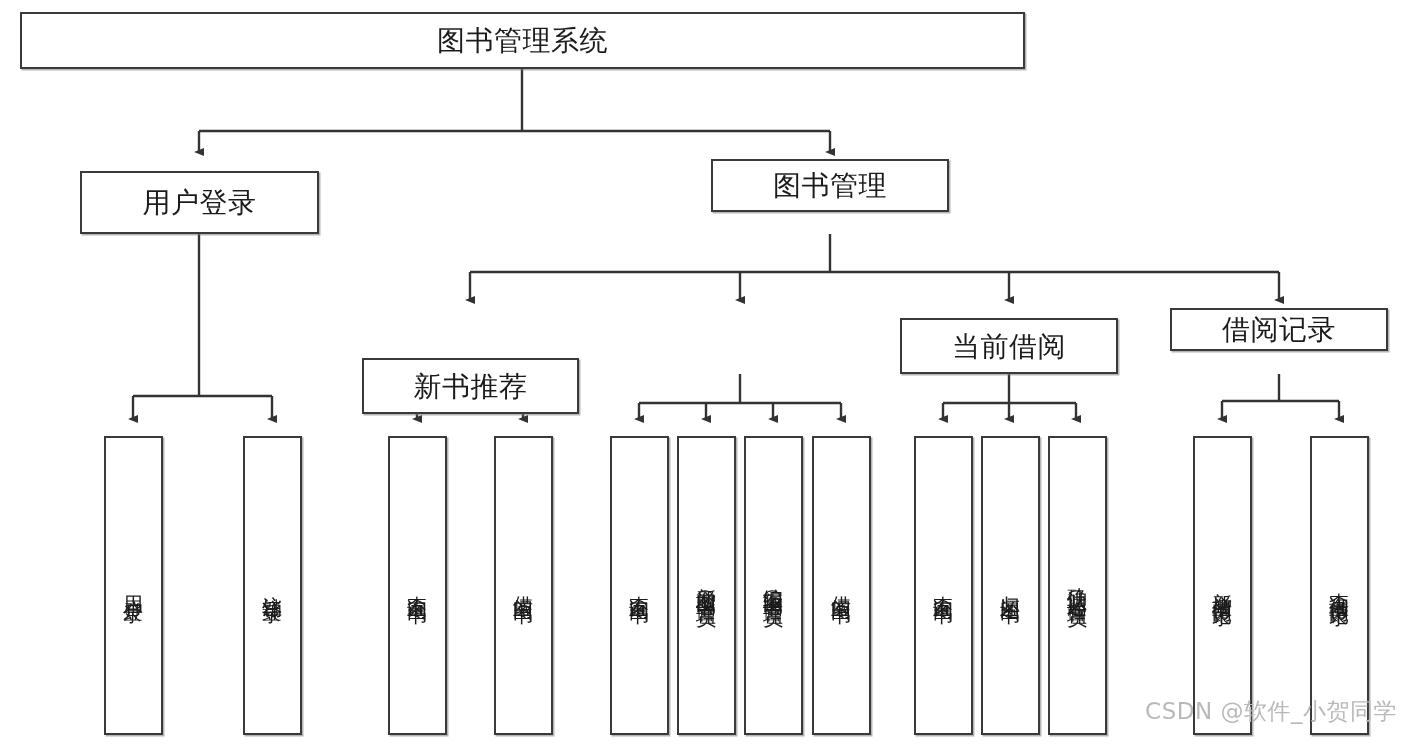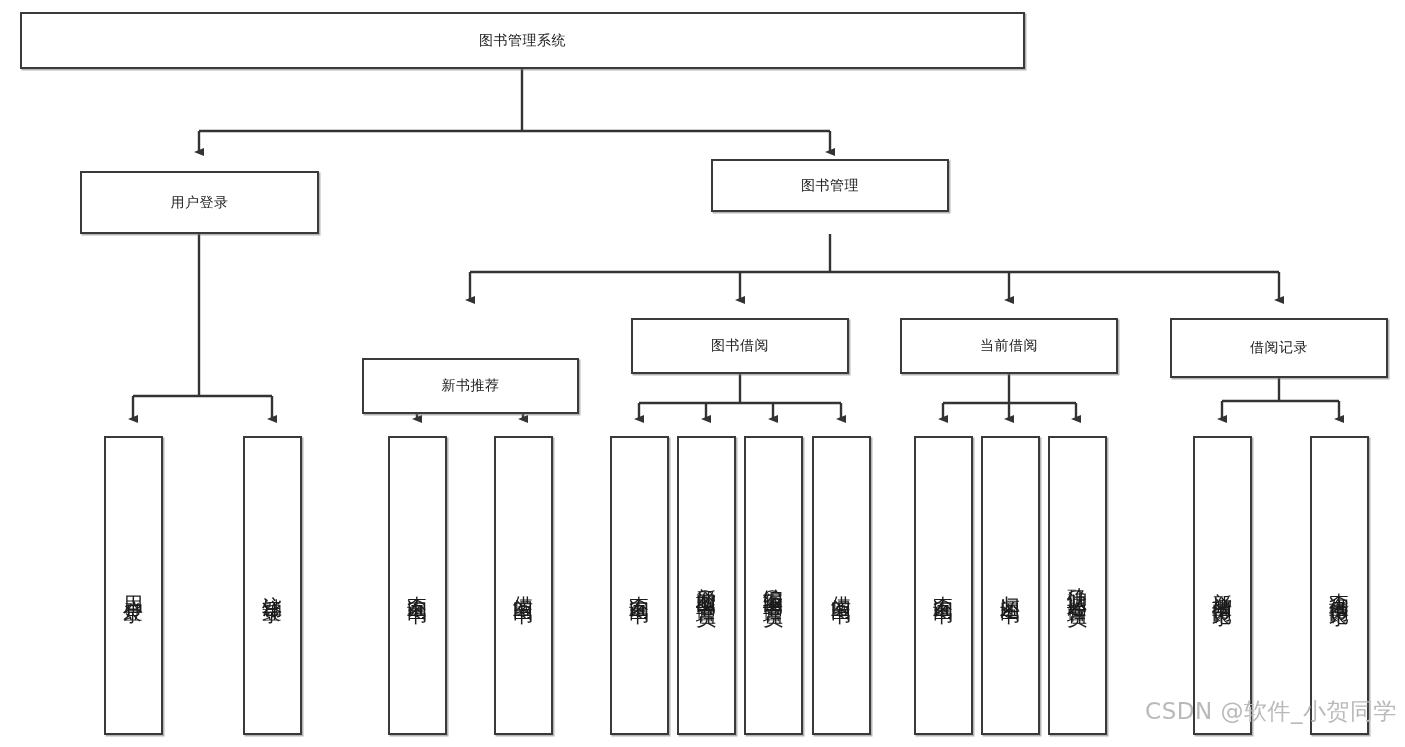--- a/index.html
+++ b/index.html
@@ -30,21 +30,21 @@
     box-sizing: border-box;
     background: #ffffff;
     border: 2px solid #3a3a3a;
     box-shadow: 1.5px 1.5px 0 rgba(120,120,120,0.55);
     display: flex;
     align-items: center;
     justify-content: center;
   }
   .node-label {
     color: #1b1b1b;
-    font-size: 14px;
+    font-size: 28px;
     line-height: 1.25;
     letter-spacing: 0.5px;
     white-space: nowrap;
     text-align: center;
   }
   .node.vertical {
     align-items: center;
     justify-content: center;
   }
   .node.vertical .node-label {
@@ -129,29 +129,26 @@
   </div>
 
   <div class="node" style="left:711px; top:159px; width:238px; height:53px;">
     <span class="node-label">图书管理</span>
   </div>
 
   <div class="node" style="left:362px; top:318px; width:217px; height:56px;margin-top:40px;">
     <span class="node-label">新书推荐</span>
   </div>
 
-  <div class="node" style="left:631px; top:318px; width:218px; height:56px;">
-    <span class="node-label">图书借阅</span>
-  </div>
 
   <div class="node" style="left:900px; top:318px; width:218px; height:56px;justify-content:center;">
     <span class="node-label">当前借阅</span>
   </div>
 
-  <div class="node" style="left:1170px; top:318px; width:218px; height:60px;">
+  <div class="node" style="left:1170px; top:308px; width:218px; height:43px;">
     <span class="node-label">借阅记录</span>
   </div>
 
   <div class="node vertical" style="left:104px; top:436px; width:59px; height:299px;">
     <span class="node-label">用户登录</span>
   </div>
 
   <div class="node vertical" style="left:243px; top:436px; width:59px; height:299px;">
     <span class="node-label">注销登录</span>
   </div>

